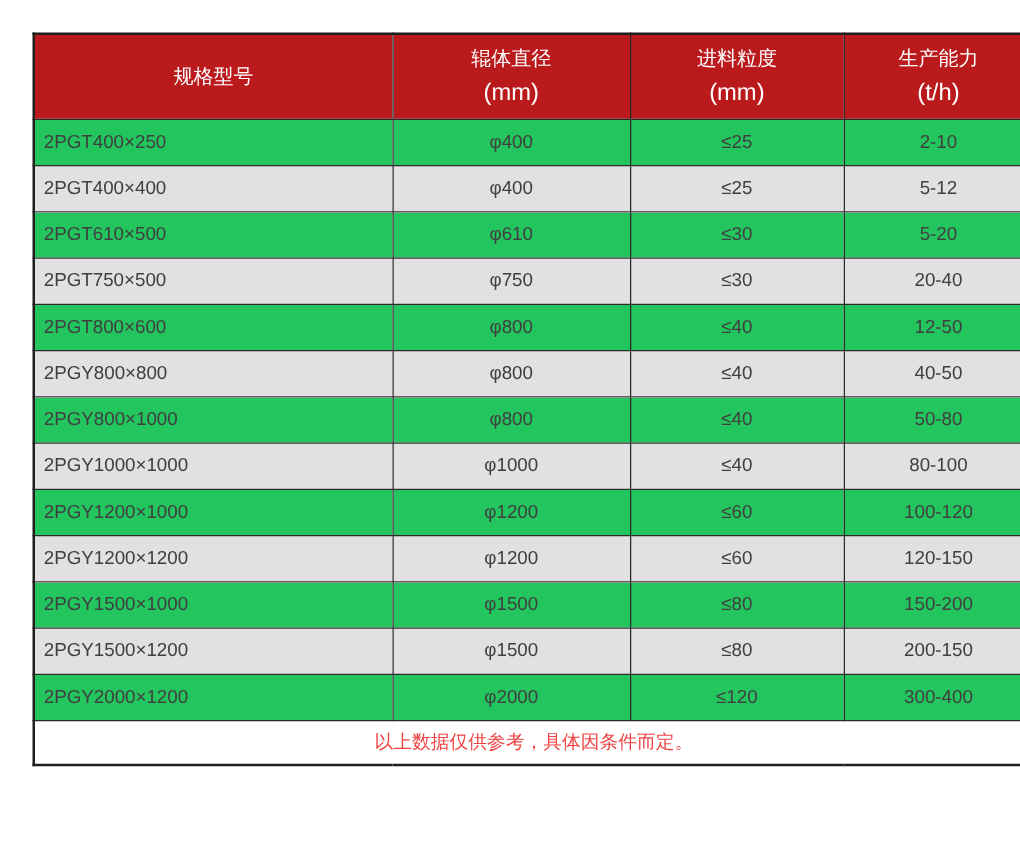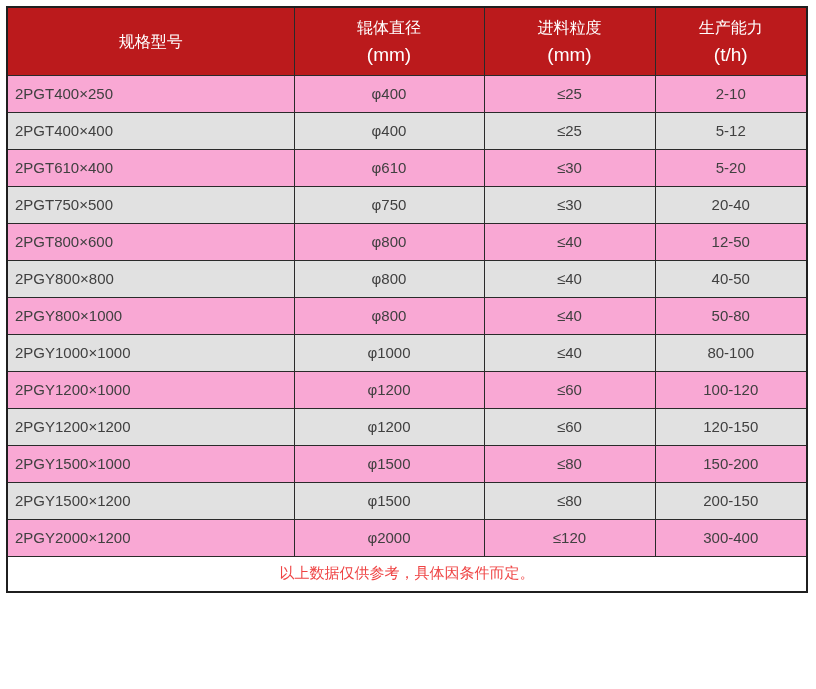--- a/index.html
+++ b/index.html
@@ -7,21 +7,21 @@
     margin: 0;
     padding: 0;
     background: #ffffff;
     width: 816px;
     height: 689px;
     font-family: "Liberation Sans", "DejaVu Sans", sans-serif;
   }
   .page {
     width: 792px;
     height: 689px;
-    padding: 6px;
+    padding: 26px;
   }
   table.spec-table {
     width: 800px;
     border-collapse: collapse;
     table-layout: fixed;
     border: 2px solid #1f1f1f;
   }
   table.spec-table th,
   table.spec-table td {
     border: 1px solid #2a2a2a;
@@ -38,21 +38,21 @@
     padding: 0;
   }
   .h-title { line-height: 27px; }
   .h-unit  { line-height: 27px; font-size: 19px; }
   tbody td {
     height: 37px;
     font-size: 15px;
     color: #404040;
     text-align: center;
     vertical-align: middle;
-    background: #f9a8d4;
+    background: #22c55e;
     padding: 0 4px;
   }
   tbody td.model-cell {
     text-align: left;
     padding-left: 7px;
   }
   tbody tr:nth-child(even) td {
     background: #e1e1e1;
   }
   tfoot td {
@@ -101,21 +101,21 @@
           <td class="feed-size-cell">≤25</td>
           <td class="capacity-cell">2-10</td>
         </tr>
         <tr>
           <td class="model-cell">2PGT400×400</td>
           <td class="diameter-cell">φ400</td>
           <td class="feed-size-cell">≤25</td>
           <td class="capacity-cell">5-12</td>
         </tr>
         <tr>
-          <td class="model-cell">2PGT610×400</td>
+          <td class="model-cell">2PGT610×500</td>
           <td class="diameter-cell">φ610</td>
           <td class="feed-size-cell">≤30</td>
           <td class="capacity-cell">5-20</td>
         </tr>
         <tr>
           <td class="model-cell">2PGT750×500</td>
           <td class="diameter-cell">φ750</td>
           <td class="feed-size-cell">≤30</td>
           <td class="capacity-cell">20-40</td>
         </tr>

